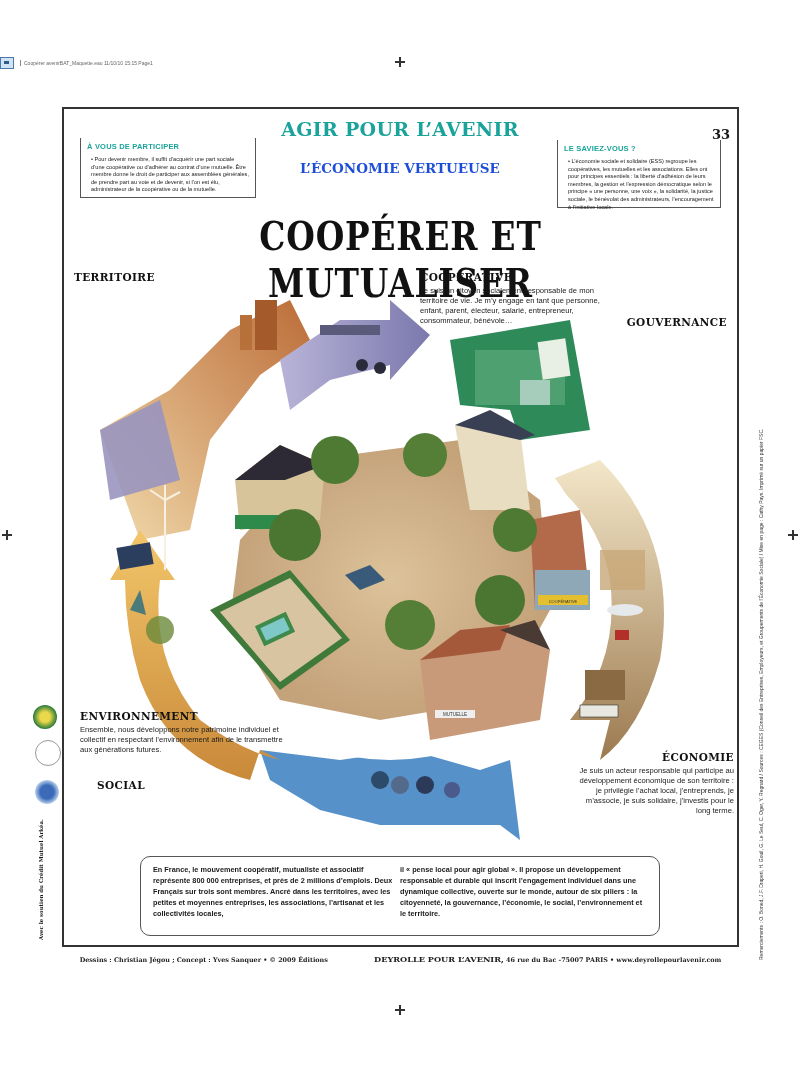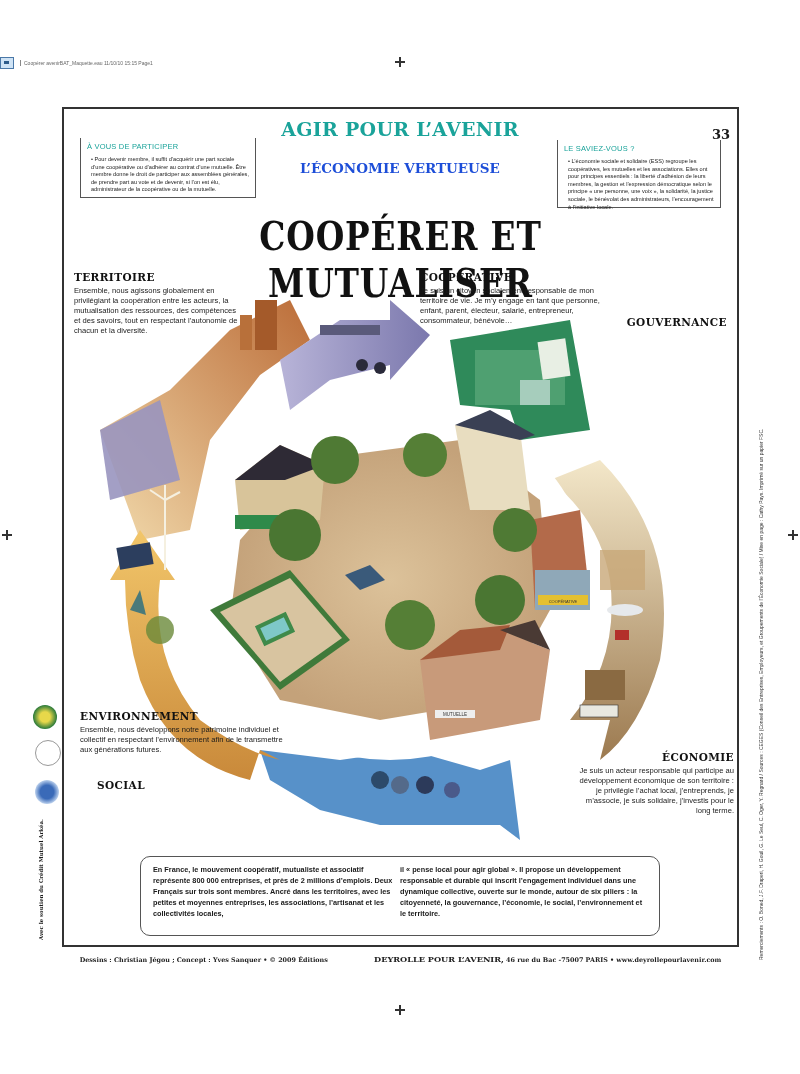--- a/index.html
+++ b/index.html
@@ -9,21 +9,21 @@
   .slug-icon { width:12px; height:10px; background:#cfe3f5; border:1px solid #4a78a8; position:relative; }
   .slug-icon::after { content:""; position:absolute; left:3px; top:3px; width:5px; height:3px; background:#2d5b8a; }
   .slug-text { border-left:1px solid #888; padding-left:3px; }
   .reg { width:10px; height:10px; }
   .reg::before, .reg::after { content:""; position:absolute; background:#333; }
   .reg::before { left:4px; top:0; width:2px; height:10px; }
   .reg::after { left:0; top:4px; width:10px; height:2px; }
   .frame { left:62px; top:107px; width:677px; height:840px; border:2px solid #333; box-sizing:border-box; }
   .page-num { right:70px; top:111px; font-family:"DejaVu Serif", serif; font-weight:bold; font-size:13px;margin-top:16px; }
   .callout { border:1px solid #555; border-left:none; background:#fff; padding:4px 6px; box-sizing:border-box; }
-  .callout-title { color:#1aa39a; font-weight:normal; font-size:7.5px; letter-spacing:0.2px; margin-bottom:5px; }
+  .callout-title { color:#1aa39a; font-weight:bold; font-size:7.5px; letter-spacing:0.2px; margin-bottom:5px; }
   .callout-body { font-size:5.6px; line-height:7.6px; color:#222; padding-left:4px; }
   .callout-left { left:80px; top:138px; width:176px; height:60px; border-left:1px solid #555; border-top:none; }
   .callout-right { left:557px; top:140px; width:164px; height:68px; border-left:1px solid #555; border-top:none;}
   .kicker { left:280px; top:118px; width:240px; text-align:center; }
   .kicker-1 { font-family:"DejaVu Serif", serif; font-weight:bold; color:#1aa39a; font-size:19px; letter-spacing:0.3px; }
   .kicker-2 { font-family:"DejaVu Serif", serif; font-weight:bold; color:#1d4ed8; font-size:13.5px; margin-top:20px; }
   .main-title { left:62px; top:212px; width:677px; text-align:center; font-family:"DejaVu Serif", serif; font-weight:bold; font-size:40px; letter-spacing:1px; transform:scaleX(0.82); transform-origin:center; color:#111; }
   .sec-title { font-family:"DejaVu Serif", serif; font-weight:bold; font-size:10.5px; letter-spacing:0.4px; color:#111; margin-bottom:3px; }
   .sec-body { font-size:7.6px; line-height:10px; color:#1a1a1a; }
   .right { text-align:right; }
@@ -180,21 +180,20 @@
     <circle cx="435" cy="250" r="22" fill="#4f7a34"></circle>
     <circle cx="420" cy="320" r="25" fill="#4a7632"></circle>
     <circle cx="330" cy="345" r="25" fill="#557f36"></circle>
 
     <path d="M265 295 L290 285 L305 300 L280 310 Z" fill="#3a5a7a"></path>
   </g>
 </svg>
 
 <div class="abs" style="left:74px; top:271px; width:170px;">
   <div class="sec-title">TERRITOIRE</div>
-  <div class="sec-body">Ensemble, nous agissons globalement en privilégiant la coopération entre les acteurs, la mutualisation des ressources, des compétences et des savoirs, tout en respectant l’autonomie de chacun et la diversité.</div>
 </div>
 
 <div class="abs" style="left:420px; top:271px; width:200px;">
   <div class="sec-title">COOPÉRATIVE</div>
   <div class="sec-body">Je suis un citoyen socialement responsable de mon territoire de vie. Je m’y engage en tant que personne, enfant, parent, électeur, salarié, entrepreneur, consommateur, bénévole…</div>
 </div>
 
 <div class="abs right" style="left:625px; top:316px; width:102px;">
   <div class="sec-title">GOUVERNANCE</div>
 </div>

